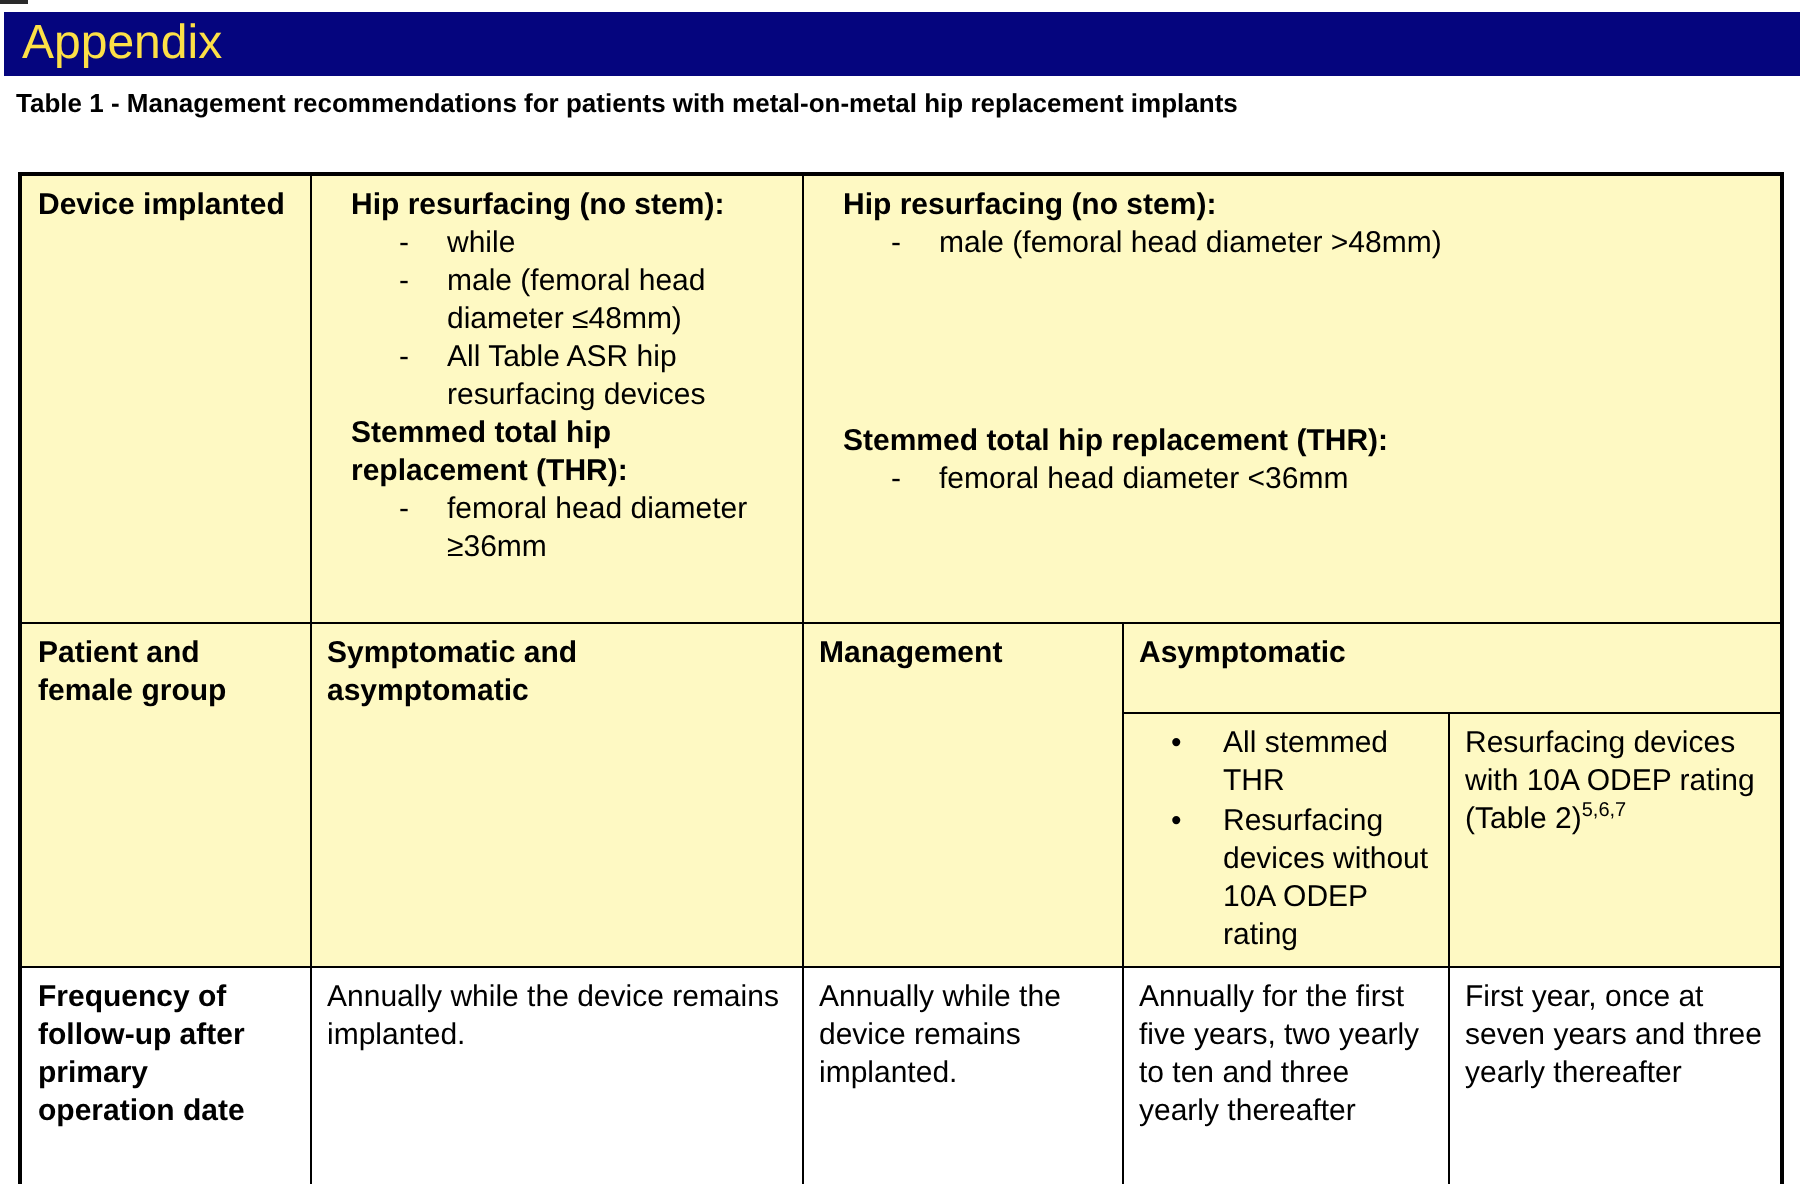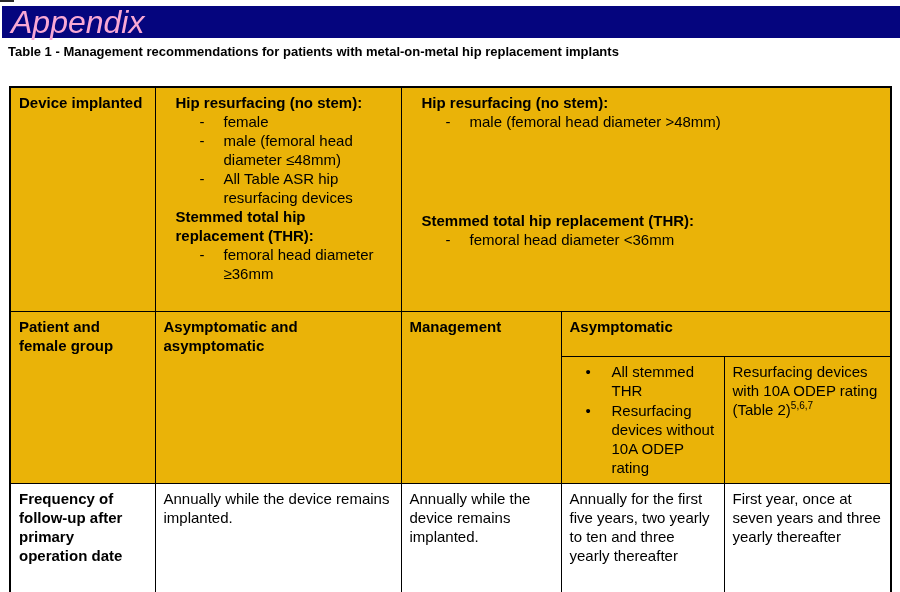--- a/index.html
+++ b/index.html
@@ -20,46 +20,45 @@
     width: 14px; height: 2px;
     background: #2a2a2a;
   }
   .banner {
     position: absolute; left: 2px; top: 6px;
     width: 898px; height: 32px;
     background: #05057e;
   }
   .banner-title {
     display: block;
-    color: #f9a8d4;
-    font-size: 32px;
+    color: #fde047;
+    font-size: 24px;
     line-height: 32px;
     padding-left: 9px;
     font-weight: 400;
-    font-style: italic;
   }
   .caption {
     position: absolute; left: 8px; top: 44px;
     margin: 0;
     font-size: 13px;
     font-weight: bold;
     white-space: nowrap;
   }
   table.mgmt {
     position: absolute; left: 9px; top: 86px;
     border-collapse: collapse;
     table-layout: fixed;
     width: 881px;
     border: 2px solid #000;
     font-size: 15px;
     line-height: 19px;
   }
   table.mgmt td {
     border: 1.5px solid #000;
-    background: #eab308;
+    background: #fef9c3;
     vertical-align: top;
     padding: 5px 8px 5px 8px;
     overflow: hidden;
   }
   table.mgmt tr.white td { background: #ffffff; }
   td.rowlabel {
     font-weight: bold;
     padding-left: 6px;
     padding-right: 4px;
   }
@@ -96,21 +95,21 @@
       <col style="width:167px">
     </colgroup>
 
     <tbody>
         <tr style="height:224px">
       <td class="rowlabel mid">Device implanted</td>
 
       <td>
         <div class="b">Hip resurfacing (no stem):</div>
         <ul class="dash">
-          <li>female</li>
+          <li>while</li>
           <li>male (femoral head diameter ≤48mm)</li>
           <li>All Table ASR hip resurfacing devices</li>
         </ul>
         <div class="b">Stemmed total hip replacement (THR):</div>
         <ul class="dash">
           <li>femoral head diameter ≥36mm</li>
         </ul>
       </td>
 
       <td colspan="3">
@@ -120,21 +119,21 @@
         </ul>
         <div class="b gap-top">Stemmed total hip replacement (THR):</div>
         <ul class="dash">
           <li>femoral head diameter &lt;36mm</li>
         </ul>
       </td>
     </tr>
 
     <tr style="height:45px">
       <td rowspan="2" class="rowlabel mid">Patient and female group</td>
-      <td rowspan="2" class="b pre">Asymptomatic and
+      <td rowspan="2" class="b pre">Symptomatic and
 asymptomatic</td>
       <td rowspan="2" class="b">Management</td>
       <td colspan="2" class="b">Asymptomatic</td>
     </tr>
 
     <tr style="height:115px">
       <td>
         <ul class="dot">
           <li>All stemmed THR</li>
           <li>Resurfacing devices without 10A ODEP rating</li>

